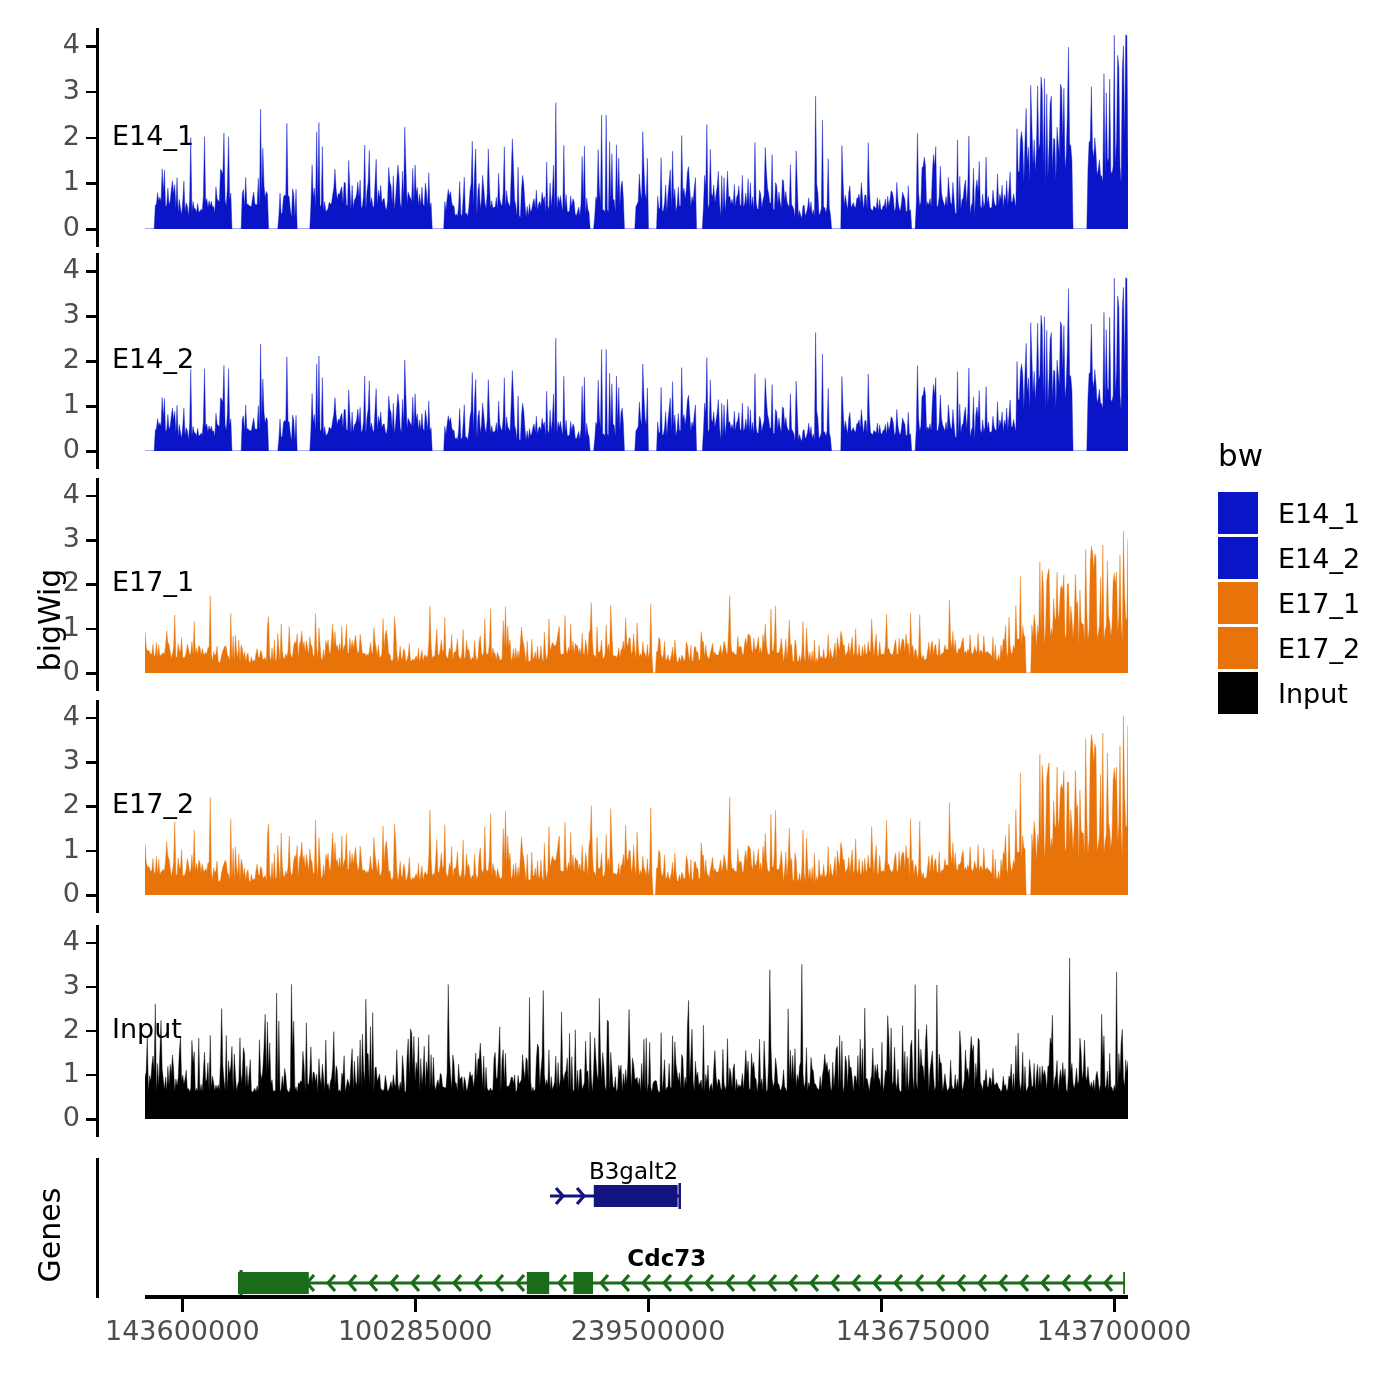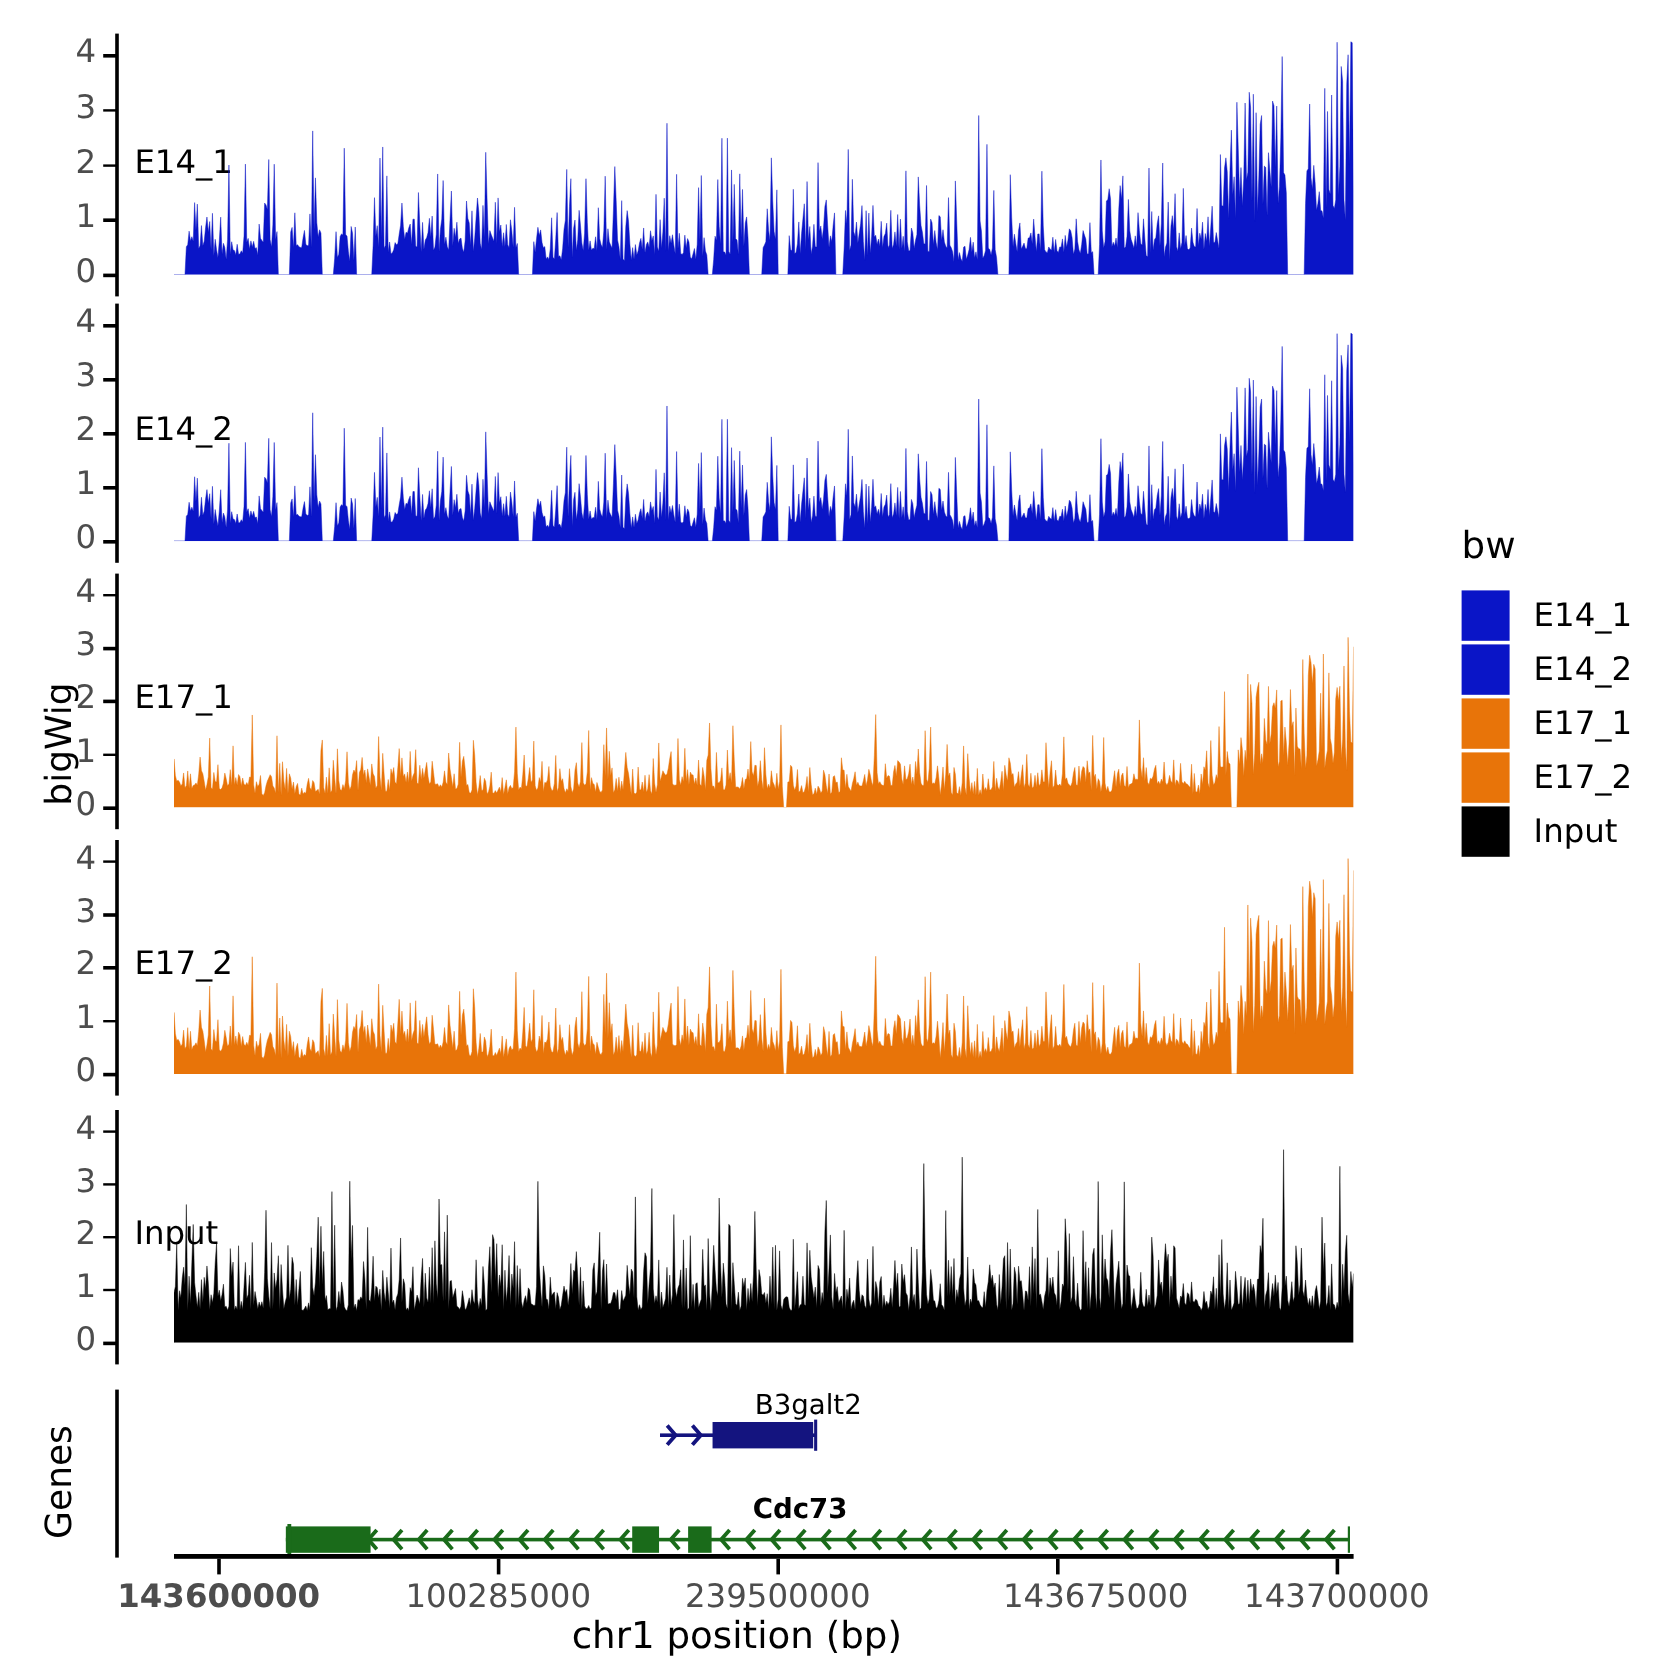--- a/index.html
+++ b/index.html
@@ -195,21 +195,21 @@
           <path d="M6,9 L13,17 L6,25" fill="none" stroke="#14147f" stroke-width="3.2" stroke-linejoin="miter"></path>
           <path d="M27,9 L34,17 L27,25" fill="none" stroke="#14147f" stroke-width="3.2" stroke-linejoin="miter"></path>
           <path d="M48,9 L55,17 L48,25" fill="none" stroke="#14147f" stroke-width="3.2" stroke-linejoin="miter"></path>
           <path d="M69,9 L76,17 L69,25" fill="none" stroke="#14147f" stroke-width="3.2" stroke-linejoin="miter"></path>
           <path d="M90,9 L97,17 L90,25" fill="none" stroke="#14147f" stroke-width="3.2" stroke-linejoin="miter"></path>
           <path d="M111,9 L118,17 L111,25" fill="none" stroke="#14147f" stroke-width="3.2" stroke-linejoin="miter"></path>
           <rect x="43.792417061611445" y="6" width="83.8578199052132" height="22" fill="#14147f"></rect>
           <rect x="128.44549763033172" y="4" width="3.2" height="26" fill="#14147f"></rect>
         </svg>
       </div>
-      <div class="gene-label" style="left: 633.536px; top: 1158px; transform: translateX(-50%); margin-left: 40px;">B3galt2</div>
+      <div class="gene-label" style="left: 633.536px; top: 1158px; transform: translateX(-50%);">B3galt2</div>
       <div style="position: absolute; left: 0px; top: 0px;">
         <svg style="position:absolute;left:238.17535545023696px;top:1266px" width="887.0293838862558" height="34">
           <rect x="0" y="15.5" width="887.0293838862558" height="3" fill="#1a6b1a"></rect>
           <path d="M13,9 L6,17 L13,25" fill="none" stroke="#1a6b1a" stroke-width="3.2" stroke-linejoin="miter"></path>
           <path d="M34,9 L27,17 L34,25" fill="none" stroke="#1a6b1a" stroke-width="3.2" stroke-linejoin="miter"></path>
           <path d="M55,9 L48,17 L55,25" fill="none" stroke="#1a6b1a" stroke-width="3.2" stroke-linejoin="miter"></path>
           <path d="M76,9 L69,17 L76,25" fill="none" stroke="#1a6b1a" stroke-width="3.2" stroke-linejoin="miter"></path>
           <path d="M97,9 L90,17 L97,25" fill="none" stroke="#1a6b1a" stroke-width="3.2" stroke-linejoin="miter"></path>
           <path d="M118,9 L111,17 L118,25" fill="none" stroke="#1a6b1a" stroke-width="3.2" stroke-linejoin="miter"></path>
           <path d="M139,9 L132,17 L139,25" fill="none" stroke="#1a6b1a" stroke-width="3.2" stroke-linejoin="miter"></path>
@@ -254,31 +254,30 @@
           <rect x="885.165876777251" y="6" width="3" height="22" fill="#1a6b1a"></rect>
           <rect x="1.5" y="4" width="3.2" height="26" fill="#1a6b1a"></rect>
         </svg>
       </div>
       <div class="gene-label" style="left: 666.782px; top: 1245px; transform: translateX(-50%); font-weight: bold;">Cdc73</div>
     </div>
   <div id="gene-baseline"></div>
 
   <div id="xaxis">
       <div class="xtick" style="left: 180.77px;"></div>
-      <div class="xticklabel" style="left: 182.27px; font-weight: bold;">143600000</div>
+      <div class="xticklabel" style="left: 182.27px;">143600000</div>
       <div class="xtick" style="left: 413.709px;"></div>
       <div class="xticklabel" style="left: 415.209px;">100285000</div>
       <div class="xtick" style="left: 646.647px;"></div>
       <div class="xticklabel" style="left: 648.147px;">239500000</div>
       <div class="xtick" style="left: 879.585px;"></div>
       <div class="xticklabel" style="left: 881.085px; margin-left: 32px;">143675000</div>
       <div class="xtick" style="left: 1112.52px;"></div>
       <div class="xticklabel" style="left: 1114.02px;">143700000</div>
     </div>
-  <div id="xaxis-title">chr1 position (bp)</div>
 
   <div id="legend">
     <div id="legend-title">bw</div>
     <div id="legend-items">
         <div class="legend-row">
           <div class="legend-swatch" style="background: rgb(10, 21, 199);"></div>
           <div class="legend-text">E14_1</div>
         </div>
         <div class="legend-row">
           <div class="legend-swatch" style="background: rgb(10, 21, 199);"></div>

